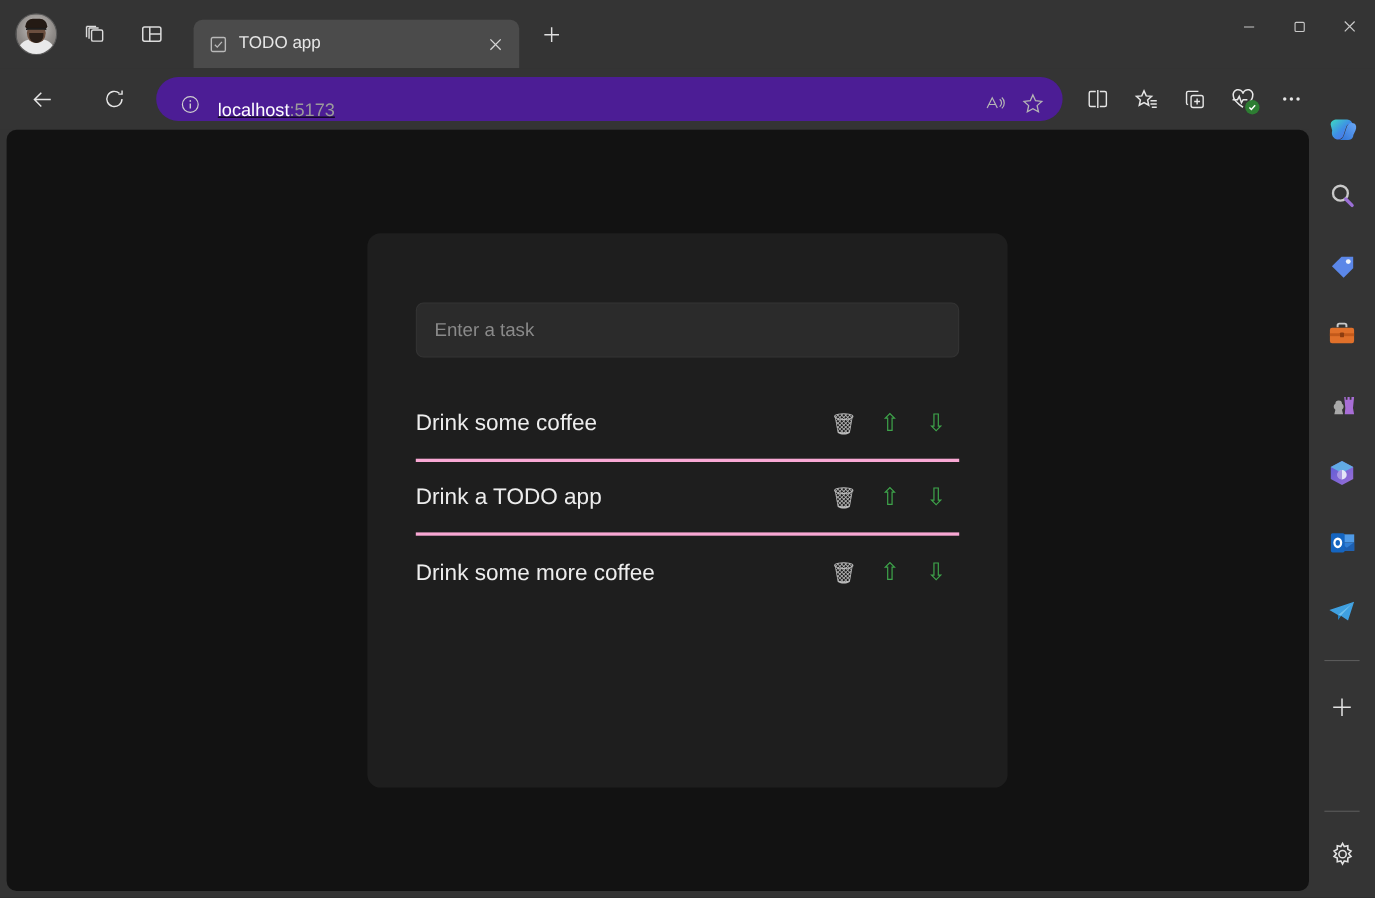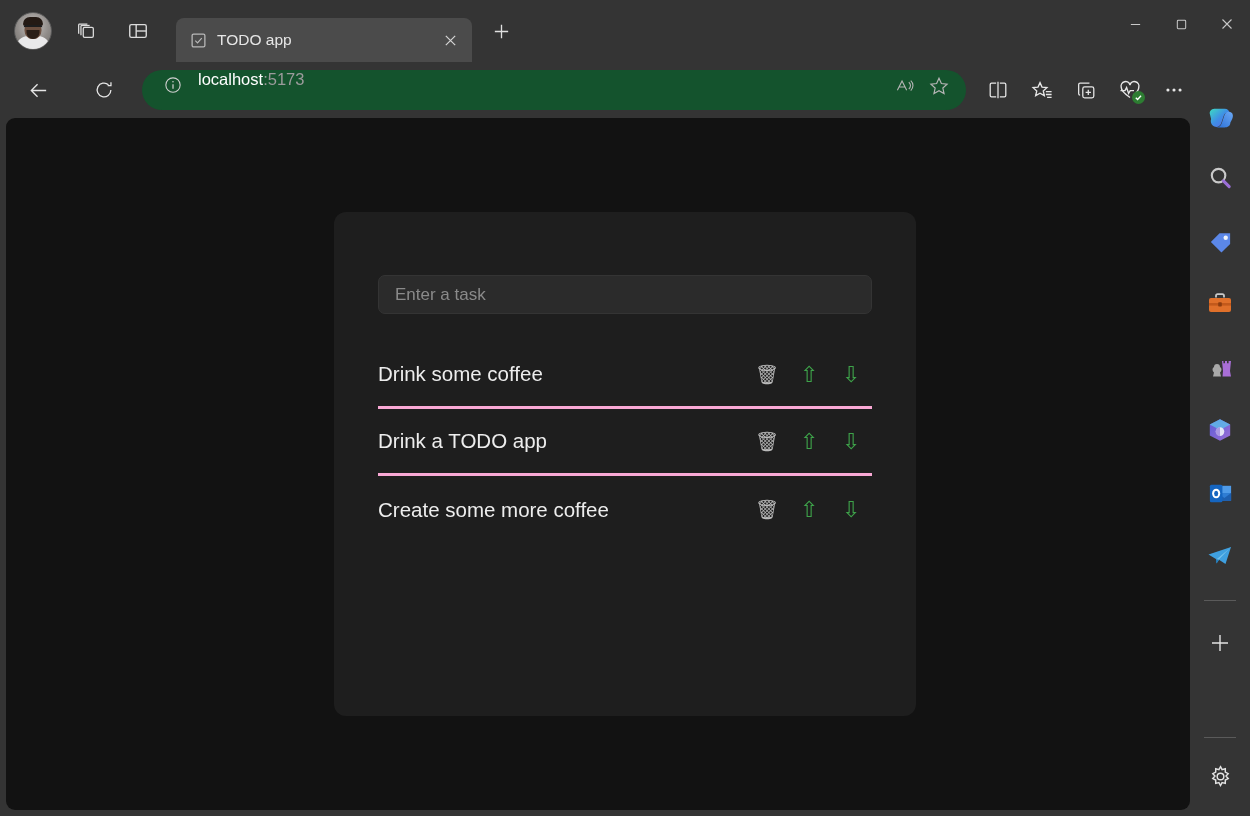--- a/index.html
+++ b/index.html
@@ -78,22 +78,22 @@
   .toolbar {
     position: absolute; top: 62px; left: 0; width: 1250px; height: 56px;
     background: #343434; display: flex; align-items: center; padding: 0 10px;
   }
   .nav-btn {
     width: 40px; height: 40px; border-radius: 5px; flex: none;
     display: flex; align-items: center; justify-content: center; margin-left: 8px;
   }
   .omnibox {
     flex: 1; height: 40px; margin: 0 8px 0 18px;
-    background: #14532d; border-radius: 20px;
-    display: flex; align-items: flex-start; padding: 0 6px 0 16px; gap: 0;
+    background: #4c1d95; border-radius: 20px;
+    display: flex; align-items: flex-end; padding: 0 6px 0 16px; gap: 0; text-decoration: underline;
   }
   .info-ic { width: 30px; height: 30px; display:flex; align-items:center; justify-content:center; flex:none; }
   .url { flex: 1; font-size: 16.5px; color: #ffffff; padding-left: 10px; white-space: nowrap; }
   .url .port { color: #9b9b9b; }
   .omni-act {
     width: 34px; height: 32px; border-radius: 5px; flex: none;
     display: flex; align-items: center; justify-content: center;
   }
   .tb-ic {
     width: 40px; height: 40px; border-radius: 5px; flex: none;
@@ -116,21 +116,21 @@
     position: absolute; left: 328px; top: 94px; width: 582px; height: 504px;
     background: #1e1e1e; border-radius: 12px;
     padding: 0 44px;
   }
   .todo-title {
     text-align: center; color: #e8e8e8; font-size: 56px; font-weight: 400;
     letter-spacing: 1px; padding-top: 68px; line-height: 1;
   }
   .inputrow { display: flex; gap: 14px; margin-top: 63px; }
   .task-input {
-    flex: 1; height: 39px; background: #2b2b2b; border: 1px solid #343434;
+    flex: 1; height: 50px; background: #2b2b2b; border: 1px solid #343434;
     border-radius: 7px; color: #a3a3a3; font-size: 17px;
     font-family: "Liberation Sans", sans-serif; padding: 0 16px; outline: none;
   }
   .task-input::placeholder { color: #8a8a8a; }
   .add-btn {
     width: 95px; height: 50px; background: #3b82f6; border: none; border-radius: 7px;
     color: #ffffff; font-size: 19px; font-family: "Liberation Sans", sans-serif;
     cursor: pointer;
   }
   .tasklist { margin-top: 28px; }
@@ -342,21 +342,21 @@
           <span class="row-act up">⇧</span>
           <span class="row-act down">⇩</span>
         </div>
         <div class="task-row">
           <span class="task-label">Drink a TODO app</span>
           <span class="row-act del">🗑</span>
           <span class="row-act up">⇧</span>
           <span class="row-act down">⇩</span>
         </div>
         <div class="task-row">
-          <span class="task-label">Create some more coffee</span>
+          <span class="task-label">Drink some more coffee</span>
           <span class="row-act del">🗑</span>
           <span class="row-act up">⇧</span>
           <span class="row-act down">⇩</span>
         </div>
       </div>
     </div>
   </div>
 
   <div class="sidebar">
 

